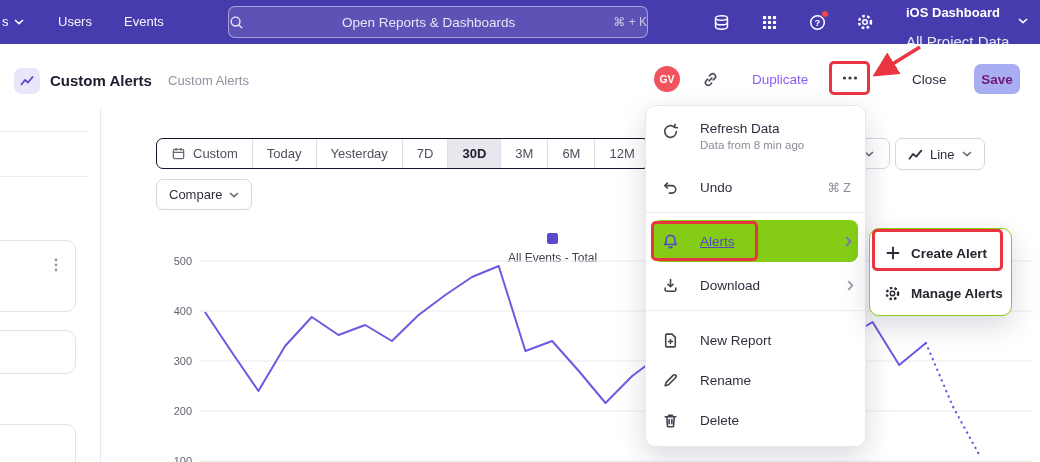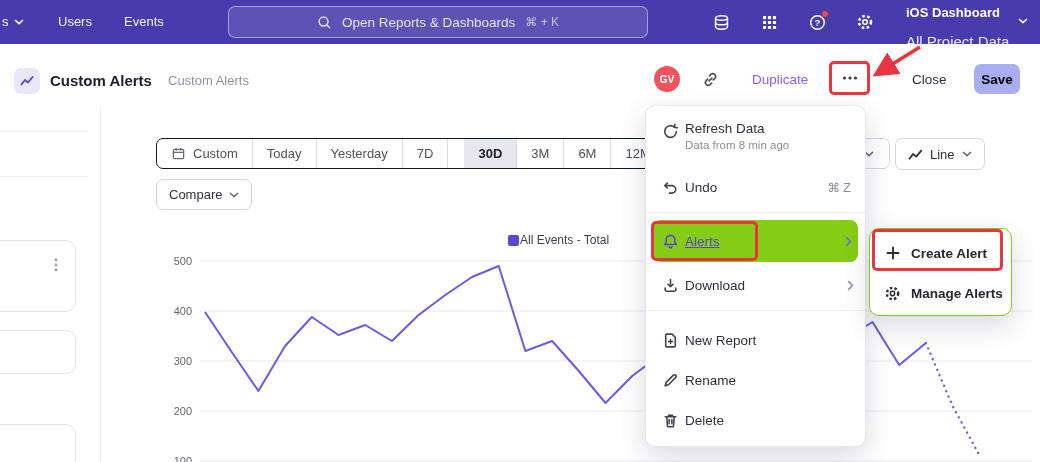--- a/index.html
+++ b/index.html
@@ -4,74 +4,74 @@
 <style>
   * { margin:0; padding:0; box-sizing:border-box; }
   body { background:#fff; font-family:"Liberation Sans", sans-serif; }
   .app { position:relative; width:1040px; height:462px; background:#fff; overflow:hidden; }
 
   
   .topnav { position:absolute; left:0; top:0; width:1040px; height:44px; background:#473cae; display:flex; align-items:center; }
   .nav-partial { position:absolute; left:2px; top:14px; color:#fff; font-size:13px; font-weight:500; display:flex; align-items:center; gap:5px; cursor:pointer; }
   .nav-item { position:absolute; top:14px; color:rgba(255,255,255,.95); font-size:13px; font-weight:500; cursor:pointer; }
   .nav-users { left:58px;text-align:right; } .nav-events { left:124px; }
-  .gsearch { position:absolute; left:228px; top:6px; width:420px; height:32px; border:1px solid rgba(255,255,255,.45); background:rgba(255,255,255,.12); border-radius:7px; display:flex; align-items:center; justify-content:center; gap:10px; color:rgba(255,255,255,.85); cursor:pointer; }
+  .gsearch { position:absolute; left:228px; top:6px; width:420px; height:32px; border:1px solid rgba(255,255,255,.45); background:rgba(255,255,255,.12); border-radius:7px; display:flex; align-items:center; justify-content:space-between; gap:10px; color:rgba(255,255,255,.85); cursor:pointer; }
   .gsearch .ph { font-size:13.5px; }
   .gsearch .kbd { font-size:12px; color:rgba(255,255,255,.65); }
   .nav-icons { position:absolute; left:712px; top:13px; display:flex; gap:30px; color:#fff; }
   .nav-icons .icon-btn { position:relative; width:18px; height:18px; cursor:pointer; display:flex; align-items:center; justify-content:center; }
   .ndot { position:absolute; right:-3px; top:-3px; width:8px; height:8px; border-radius:50%; background:#f5484d; border:1.5px solid #473cae; }
   .project { position:absolute; left:906px; top:5px; width:124px; color:#fff; cursor:pointer; }
   .project .pname { font-size:13px; font-weight:700; }
   .project .pscope { font-size:15px; font-weight:400; color:rgba(255,255,255,.88); margin-top:13px; }
   .project .chev { position:absolute; right:2px; top:13px; }
 
   
   .header { position:absolute; left:0; top:44px; width:1040px; height:64px; background:#fff; }
   .rpt-tile { position:absolute; left:14px; top:24px; width:26px; height:26px; border-radius:7px; background:#e9e6fa; display:flex; align-items:center; justify-content:center; color:#5847c9; }
   .h-title { position:absolute; left:50px; top:28px; font-size:15px; font-weight:700; color:#1c1c2e; }
   .h-crumb { position:absolute; left:168px; top:29px; font-size:13px; color:#9191a1; }
   .avatar { position:absolute; left:654px; top:22px; width:26px; height:26px; border-radius:50%; background:#f2545f; color:#fff; font-size:10.5px; font-weight:700; display:flex; align-items:center; justify-content:center; cursor:pointer; }
   .link-btn { position:absolute; left:702px; top:27px; width:17px; height:17px; color:#4a4a58; cursor:pointer; }
   .h-duplicate { position:absolute; left:752px; top:28px; font-size:13.5px; color:#8b5cf6; cursor:pointer; }
   .more-btn { position:absolute; left:833px; top:20px; width:33px; height:28px; border-radius:6px; display:flex; align-items:center; justify-content:center; color:#3a3a48; cursor:pointer; }
   .h-close { position:absolute; left:912px; top:28px; font-size:13.5px; color:#2f2f3e; cursor:pointer; }
-  .save-btn { position:absolute; left:974px; top:20px; width:46px; height:30px; border:none; border-radius:7px; background:#a9adf2; color:#000000; font-size:13.5px; font-weight:600; font-family:inherit; cursor:pointer;text-align:center; }
+  .save-btn { position:absolute; left:974px; top:20px; width:46px; height:30px; border:none; border-radius:7px; background:#a9adf2; color:#701a75; font-size:13.5px; font-weight:600; font-family:inherit; cursor:pointer;text-align:center; }
 
   
   .sb-border { position:absolute; left:100px; top:108px; width:1px; height:354px; background:#e8e8ee; }
   .sb-line { position:absolute; left:0; width:88px; height:1px; background:#ececf2; }
   .sb-card { position:absolute; left:-24px; width:100px; background:#fff; border:1px solid #e2e2ea; border-radius:10px; cursor:pointer; }
   .kebab { position:absolute; right:12px; top:16px; width:14px; height:16px; color:#9a9aa8; cursor:pointer; }
 
   
   .segmented { position:absolute; left:156px; top:138px; height:31px; display:flex; border:1px solid #0f172a; border-radius:7px; background:#fff; overflow:hidden; }
   .seg { display:flex; align-items:center; justify-content:center; gap:7px; padding:0 14px; font-size:13px; color:#4f4f62; border-right:1px solid #dddde5; cursor:pointer; white-space:nowrap; }
   .seg:last-child { border-right:none;text-align:center; }
-  .seg.selected { background:#e7e7ed; color:#20202c; font-weight:600;margin-left:16px; }
+  .seg.selected { background:#e7e7ed; color:#20202c; font-weight:600; }
   .seg .cal { color:#6a6a7a; }
   .btn-ghost { position:absolute; height:31px; border:1px solid #d6d6e0; border-radius:7px; background:#fff; display:flex; align-items:center; justify-content:center; gap:7px; font-size:13px; color:#2f2f3e; padding:0 12px; cursor:pointer; }
   .compare-btn { left:156px; top:179px; }
   .hidden-chevron-btn { left:848px; top:138px; width:42px; z-index:1; }
   .line-btn { left:895px; top:138px; height:32px; }
   .chev-gray { color:#6a6a7a; }
 
   
-  .legend { position:absolute; left:508px; top:233px; display:flex; align-items:center; gap:1px; cursor:pointer; }
+  .legend { position:absolute; left:508px; top:233px; display:flex; align-items:center; gap:7px; cursor:pointer;flex-direction:column; }
   .legend .swatch { width:11px; height:11px; border-radius:2px; }
   .legend .ltext { font-size:12px; color:#3f3f50; }
   .chart-svg { position:absolute; left:100px; top:225px; }
   .gridline { stroke:#eaeaf0; stroke-width:1; }
   .tick { fill:#64646f; font-size:11px; text-anchor:end; font-family:"Liberation Sans", sans-serif; }
   .series { fill:none; stroke-width:2; stroke-linejoin:round; }
   .series.dotted { stroke-dasharray:0.2 5.6; stroke-linecap:round; stroke-width:2.3; }
 
   
   .menu { position:absolute; left:645px; top:105px; width:221px; height:342px; background:#fff; border:1px solid #e7e7ef; border-radius:10px; box-shadow:0 10px 28px rgba(25,25,60,.16); z-index:20; }
-  .m-row { position:absolute; left:0; right:0; display:flex; align-items:center; padding-left:16px; gap:6px; font-size:13.5px; color:#2e2e3e; cursor:pointer; }
+  .m-row { position:absolute; left:0; right:0; display:flex; align-items:center; padding-left:16px; gap:21px; font-size:13.5px; color:#2e2e3e; cursor:pointer; }
   .m-row .micon { width:17px; height:17px; color:#43434f; flex:0 0 auto; display:flex; align-items:center; justify-content:center; }
   .m-sub { font-size:11.5px; color:#8b8b9a; margin-top:3px; }
   .m-short { position:absolute; right:14px; font-size:12.5px; color:#8b8b9a; }
   .m-chev { position:absolute; right:11px; width:7px; height:11px; color:#9898a6; }
   .m-div { position:absolute; left:0; right:0; height:1px; background:#ececf2; }
   .m-row.active { left:7px; right:7px; border-radius:8px; background:#84cc16; color:#5847c9; padding-left:9px;text-decoration:underline; }
   .m-row.active .micon { color:#5847c9; }
   .m-row.active .m-chev { color:#7a6fd0; right:6px; }
 
   

